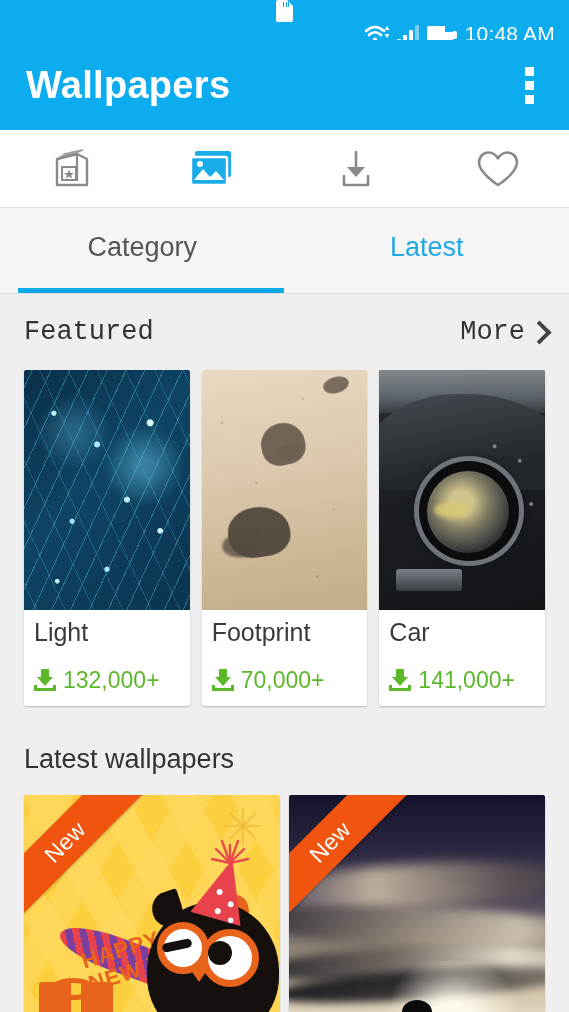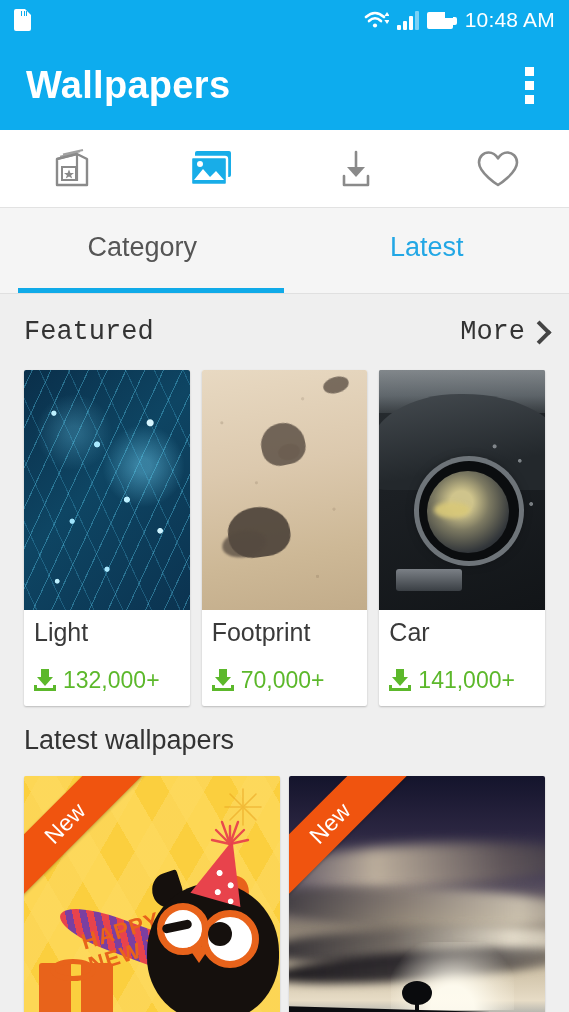--- a/index.html
+++ b/index.html
@@ -7,21 +7,21 @@
     width:569px; height:1012px;
     background:#EFEFEF;
     font-family:"Liberation Sans", sans-serif;
     overflow:hidden;
   }
   #app { position:relative; width:569px; height:1012px; overflow:hidden; background:#EFEFEF; }
 
   
   .statusbar {
     height:40px; background:#0DACEE; position:relative;
-    display:flex; align-items:center; padding:0 14px;
+    display:flex; align-items:center; padding:0 14px;flex-direction:column;
   }
   .sb-left { display:flex; align-items:center; gap:8px; }
   .sb-right { margin-left:auto; display:flex; align-items:center; gap:8px; }
   .sd-icon { width:17px; height:22px; position:relative; }
   .sd-icon .body {
     position:absolute; left:0; top:0; width:17px; height:22px;
     background:#fff; border-radius:2px;
     clip-path: polygon(0 0, 11px 0, 17px 6px, 17px 22px, 0 22px);
   }
   .sd-icon .pins { position:absolute; right:3px; top:2px; width:7px; height:5px;
@@ -162,21 +162,21 @@
     background:
       radial-gradient(circle at 20% 12%, #c8ced3 0 1.6px, transparent 2.4px),
       radial-gradient(circle at 60% 24%, #c8ced3 0 1.4px, transparent 2.2px),
       radial-gradient(circle at 35% 46%, #c8ced3 0 1.8px, transparent 2.6px),
       radial-gradient(circle at 78% 60%, #c8ced3 0 1.5px, transparent 2.3px),
       radial-gradient(circle at 48% 78%, #c8ced3 0 1.6px, transparent 2.4px),
       radial-gradient(circle at 14% 66%, #c8ced3 0 1.3px, transparent 2.1px);
   }
 
   
-  .latest-head { padding:0 24px; height:70px; display:flex; align-items:center; }
+  .latest-head { padding:0 24px; height:70px; display:flex; align-items:center;margin-top:19px; }
   .latest-row { display:flex; gap:9px; padding:0 24px; }
   .lcard { width:256px; height:244px; position:relative; overflow:hidden;
     border-radius:2px; box-shadow:0 1px 2px rgba(0,0,0,.2); cursor:pointer; }
 
   
   .ribbon { position:absolute; left:-54px; top:26px; width:190px; height:42px;
     background:#F0540F; transform:rotate(-45deg);
     display:flex; align-items:center; justify-content:center; z-index:5;
     box-shadow:0 1px 3px rgba(0,0,0,.25); }
   .ribbon span { color:#fff; font-size:23px; letter-spacing:.4px; }

